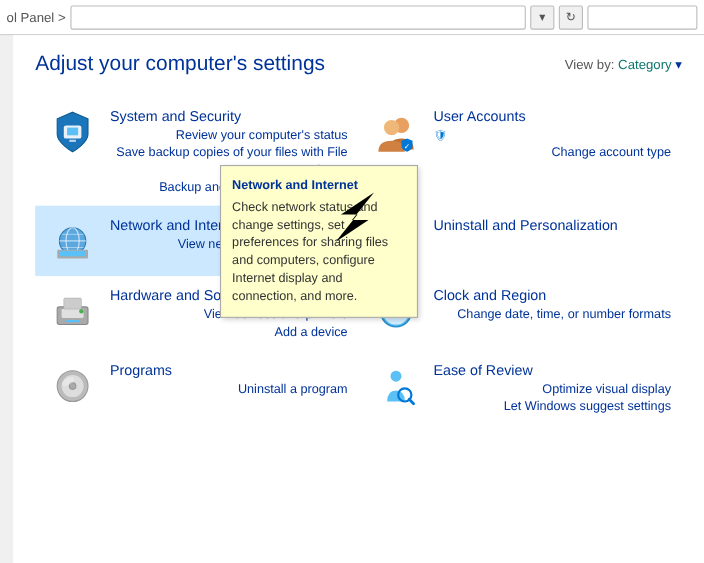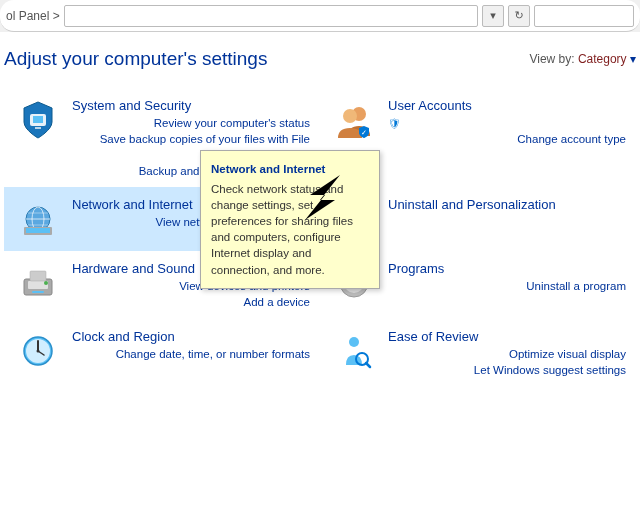--- a/index.html
+++ b/index.html
@@ -15,21 +15,20 @@
 
     
     .address-bar {
       display: flex;
       align-items: center;
       background: #fff;
       border-bottom: 1px solid #ccc;
       padding: 4px 6px;
       height: 32px;
       gap: 4px;
-      border-radius: 14px;
     }
     .address-input {
       flex: 1;
       border: 1px solid #bbb;
       border-radius: 2px;
       padding: 2px 6px;
       font-size: 12px;
       color: #555;
       height: 22px;
       outline: none;
@@ -52,43 +51,44 @@
       border: 1px solid #bbb;
       border-radius: 2px;
       padding: 2px 6px;
       font-size: 12px;
       height: 22px;
       outline: none;
     }
 
     
     .main {
-      padding: 16px 4px;
+      padding: 16px 20px;
       background: #fff;
       height: calc(512px - 32px);
+      margin-left: 12px;
     }
 
     
     .header-row {
       display: flex;
       justify-content: space-between;
       align-items: center;
       margin-bottom: 18px;
     }
     .page-title {
       font-size: 19px;
       color: #003399;
       font-weight: 300;
     }
     .view-by {
       font-size: 12px;
       color: #555;
     }
     .view-by a {
-      color: #7f1d1d;
+      color: #0f766e;
       text-decoration: none;
       cursor: pointer;
     }
 
     
     .categories-grid {
       display: grid;
       grid-template-columns: 1fr 1fr;
       gap: 0;
       position: relative;
@@ -295,57 +295,57 @@
         <div class="category-desc">
           <a>View devices and printers</a>
           <a>Add a device</a>
         </div>
       </div>
     </div>
 
     <div class="category-item">
       <div class="category-icon">
         <svg width="44" height="44" viewBox="0 0 44 44">
-
-          <circle cx="22" cy="22" r="14" fill="#bbb" stroke="#999" stroke-width="1"></circle>
-          <circle cx="22" cy="22" r="10" fill="#ddd"></circle>
-          <circle cx="22" cy="22" r="3" fill="#aaa" stroke="#999" stroke-width="1"></circle>
-          <ellipse cx="18" cy="18" rx="6" ry="3" fill="rgba(255,255,255,0.3)" transform="rotate(-30 18 18)"></ellipse>
-        </svg>
-      </div>
-      <div class="category-text">
-        <div class="category-name">Programs</div>
-        <div class="category-desc">
-          <a>Uninstall a program</a>
-        </div>
-      </div>
-    </div>
-
-    <div class="category-item">
-      <div class="category-icon">
-        <svg width="44" height="44" viewBox="0 0 44 44">
           <circle cx="22" cy="22" r="14" fill="#5bc0f5" stroke="#2a90cc" stroke-width="1.5"></circle>
           <circle cx="22" cy="22" r="12" fill="#d0eeff"></circle>
           <line x1="22" y1="12" x2="22" y2="22" stroke="#333" stroke-width="2" stroke-linecap="round"></line>
           <line x1="22" y1="22" x2="28" y2="26" stroke="#333" stroke-width="1.5" stroke-linecap="round"></line>
           <circle cx="22" cy="22" r="1.5" fill="#333"></circle>
         </svg>
       </div>
       <div class="category-text">
         <div class="category-name">Clock and Region</div>
         <div class="category-desc">
           <a>Change date, time, or number formats</a>
         </div>
       </div>
     </div>
 
     <div class="category-item">
       <div class="category-icon">
         <svg width="44" height="44" viewBox="0 0 44 44">
 
+          <circle cx="22" cy="22" r="14" fill="#bbb" stroke="#999" stroke-width="1"></circle>
+          <circle cx="22" cy="22" r="10" fill="#ddd"></circle>
+          <circle cx="22" cy="22" r="3" fill="#aaa" stroke="#999" stroke-width="1"></circle>
+          <ellipse cx="18" cy="18" rx="6" ry="3" fill="rgba(255,255,255,0.3)" transform="rotate(-30 18 18)"></ellipse>
+        </svg>
+      </div>
+      <div class="category-text">
+        <div class="category-name">Programs</div>
+        <div class="category-desc">
+          <a>Uninstall a program</a>
+        </div>
+      </div>
+    </div>
+
+    <div class="category-item">
+      <div class="category-icon">
+        <svg width="44" height="44" viewBox="0 0 44 44">
+
           <circle cx="22" cy="13" r="5" fill="#5bc0f5"></circle>
           <path d="M14 36 Q14 26 22 26 Q30 26 30 36" fill="#5bc0f5"></path>
           <circle cx="30" cy="30" r="6" fill="none" stroke="#0078d7" stroke-width="2"></circle>
           <line x1="34" y1="34" x2="38" y2="38" stroke="#0078d7" stroke-width="2.5" stroke-linecap="round"></line>
         </svg>
       </div>
       <div class="category-text">
         <div class="category-name">Ease of Review</div>
         <div class="category-desc">
           <a>Optimize visual display</a>

